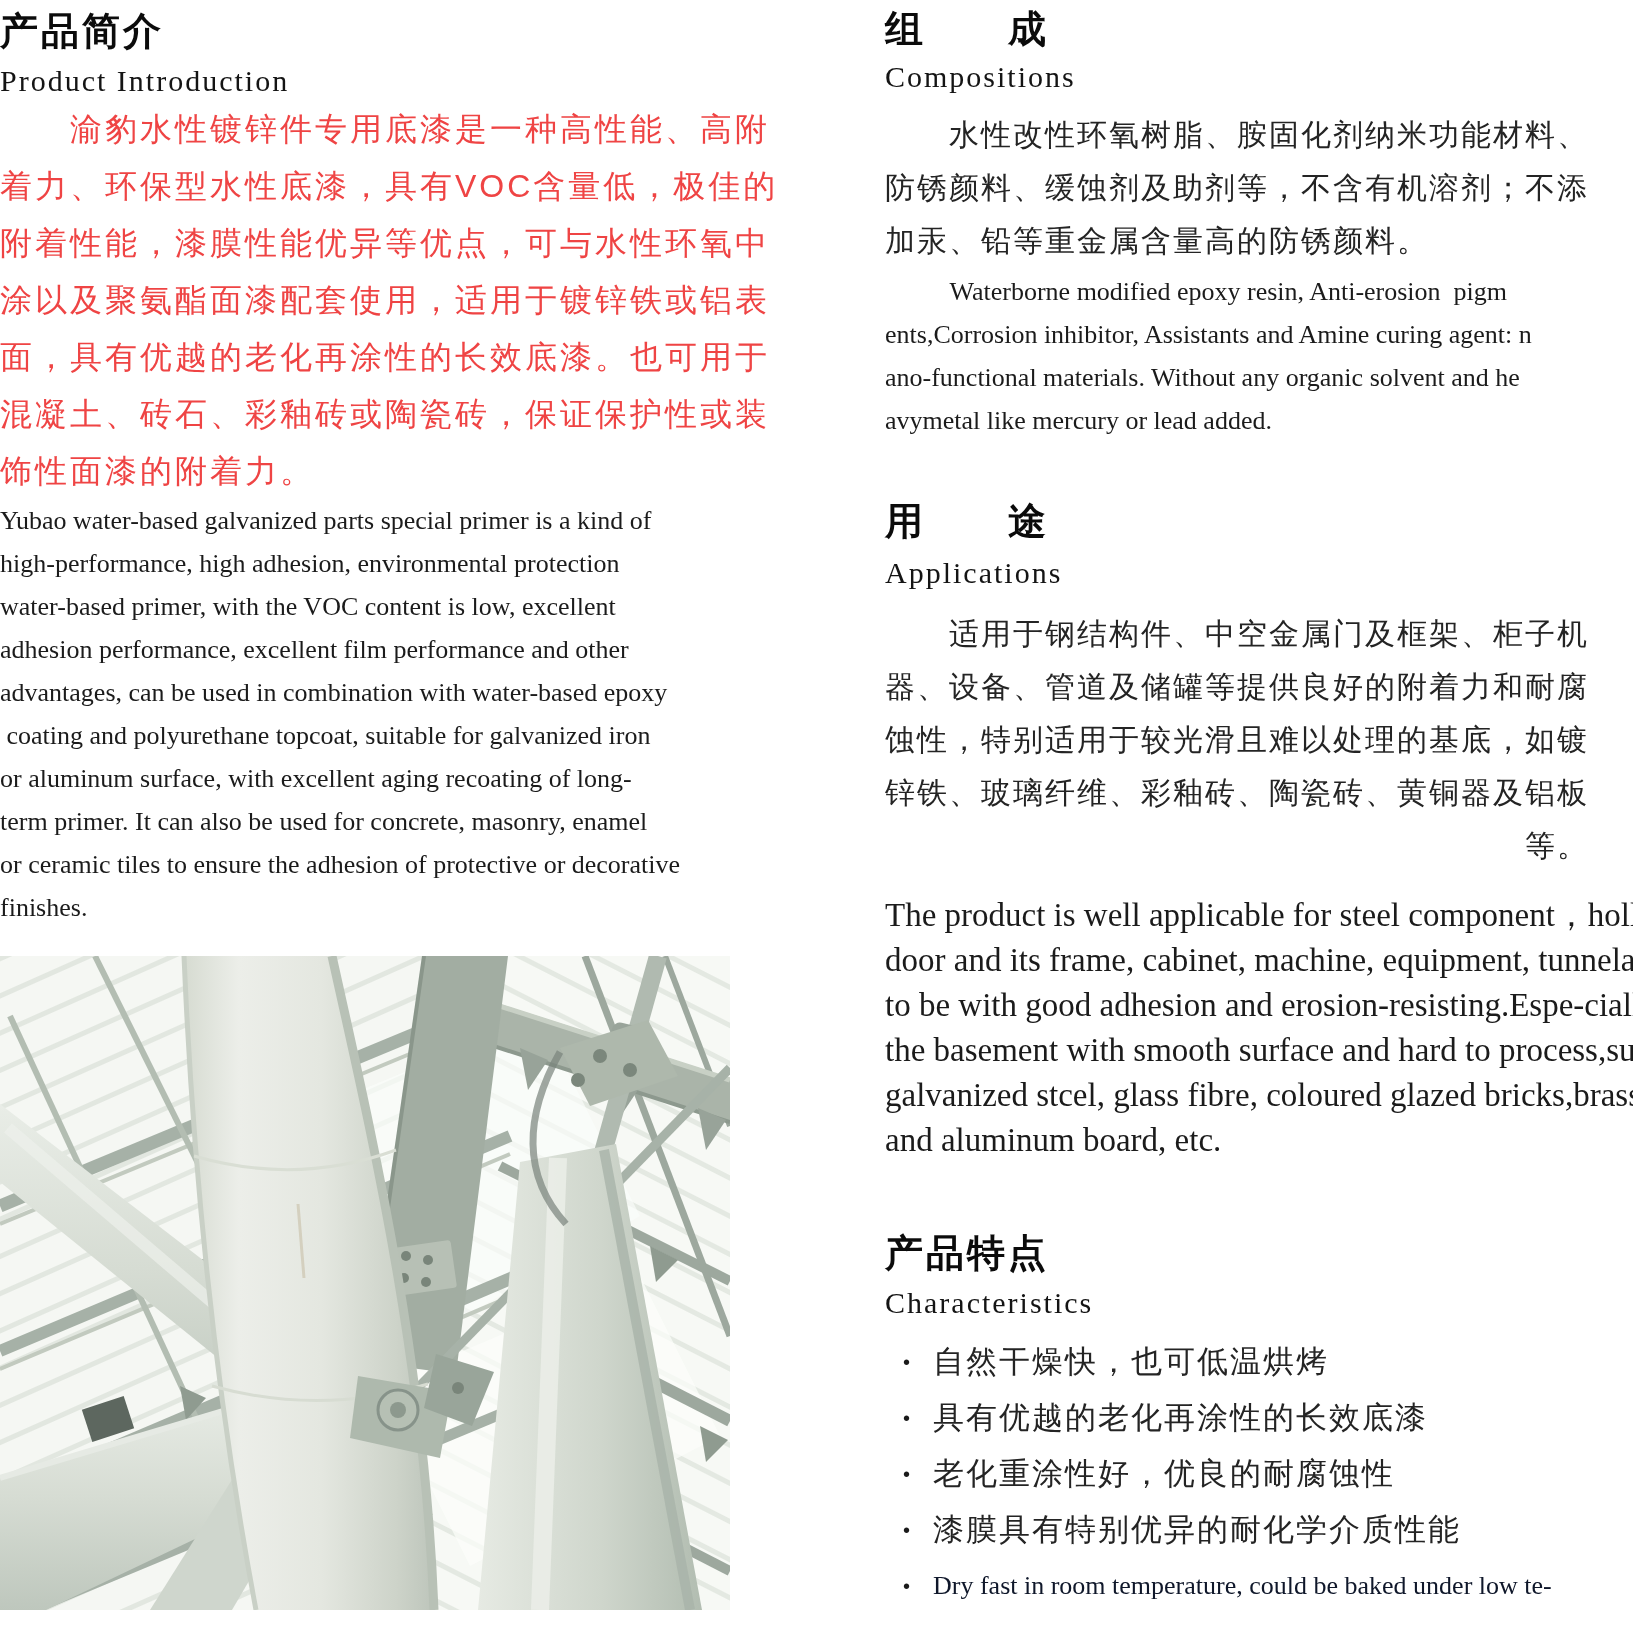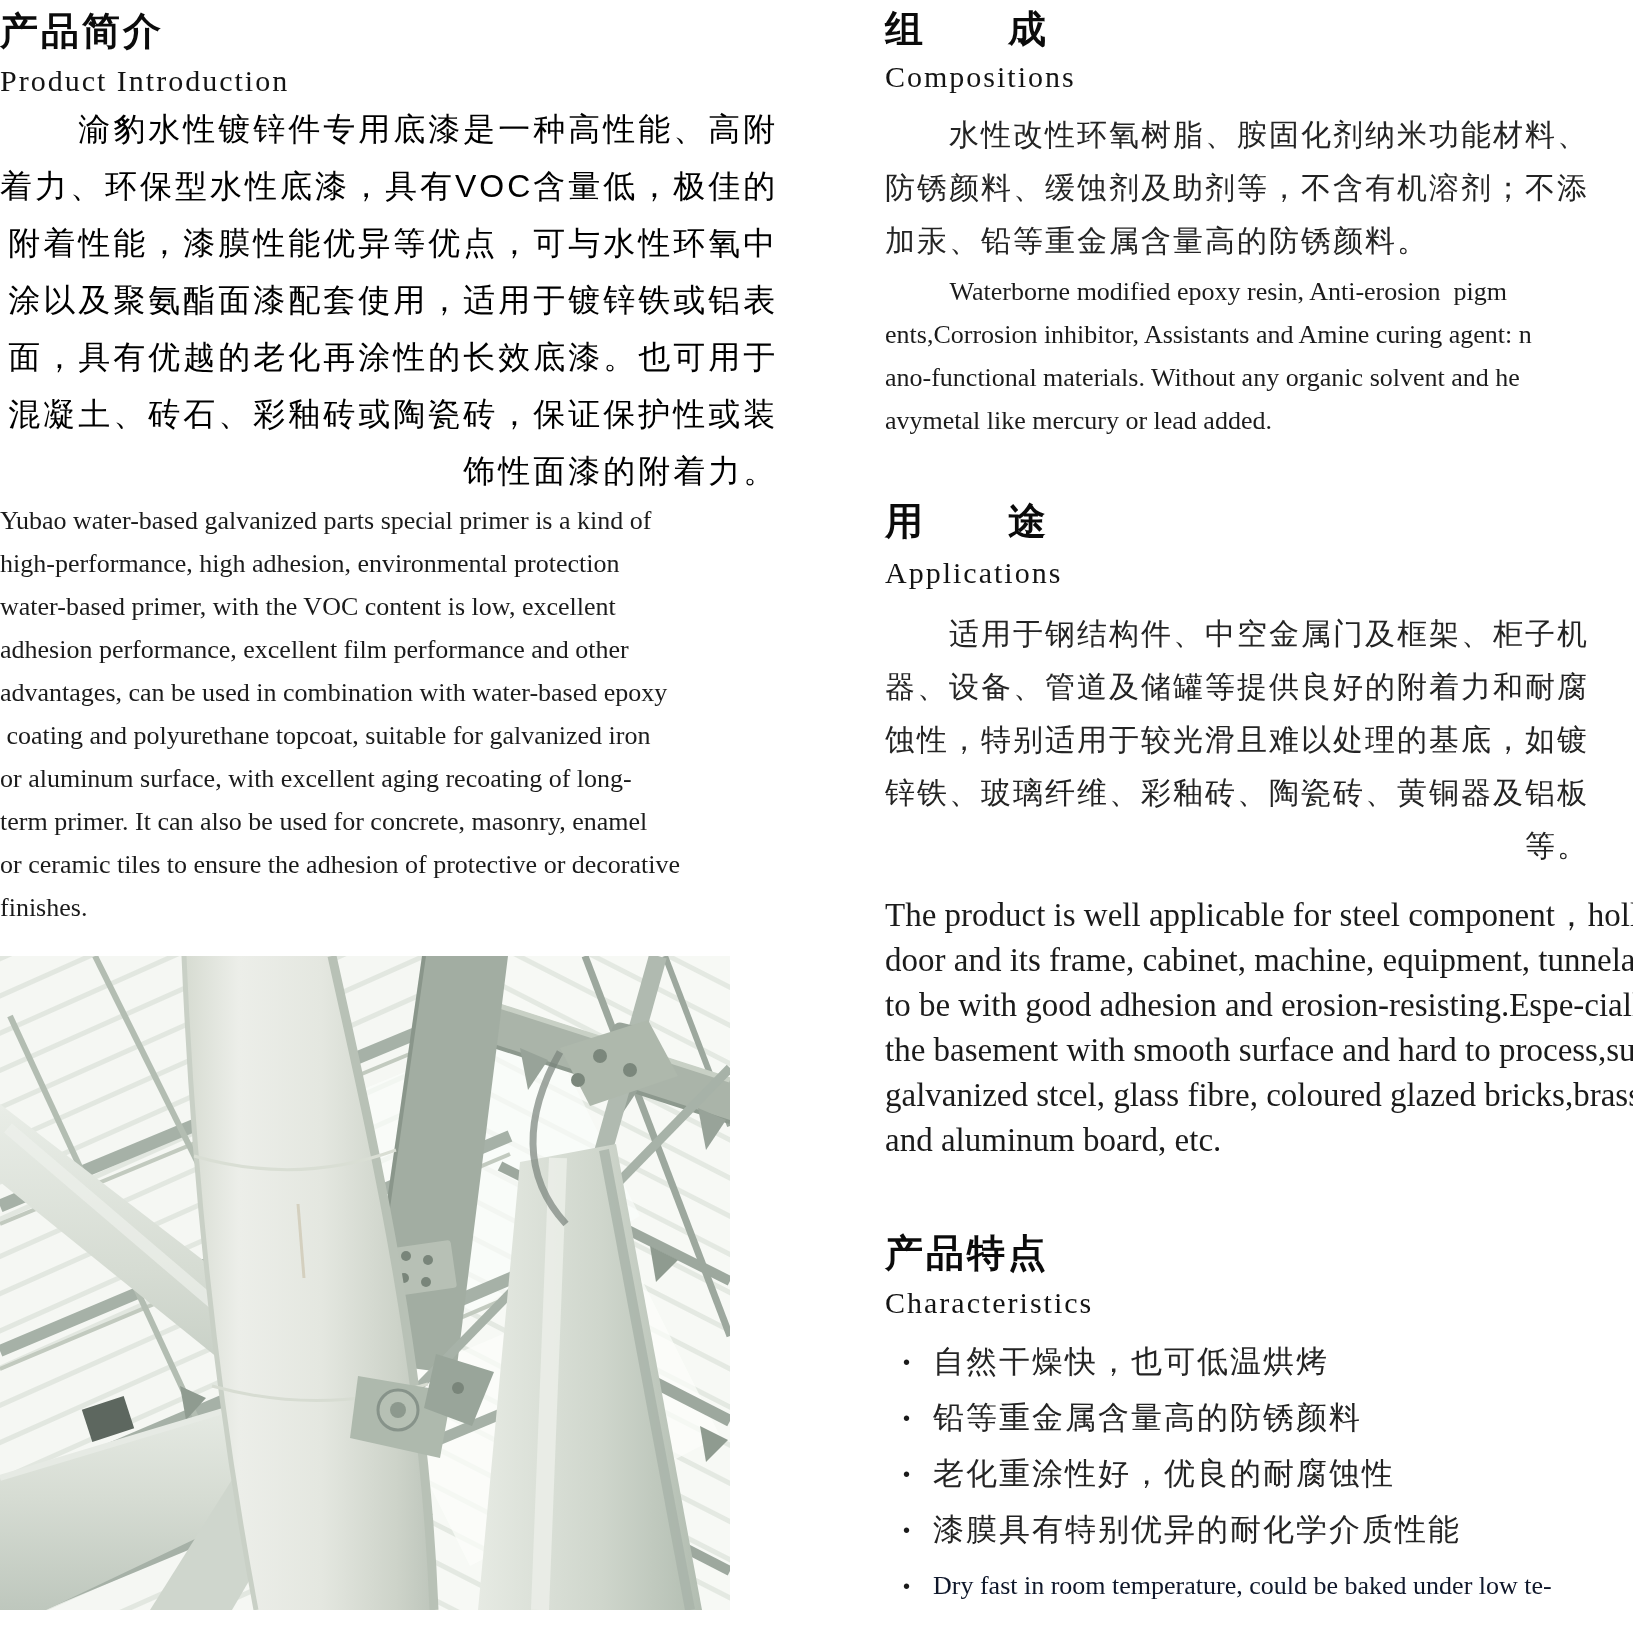--- a/index.html
+++ b/index.html
@@ -13,21 +13,21 @@
     font-family:"Liberation Sans",sans-serif;
     font-weight:bold;color:#0b0b0b;
     font-size:38px;line-height:1.15;letter-spacing:3px;
     white-space:pre;
   }
   .sub-en{
     font-family:"Liberation Serif",serif;
     font-size:30px;letter-spacing:2px;color:#141414;white-space:pre;
   }
   .lines{white-space:pre;}
-  .zh-l{font-size:32px;line-height:57px;letter-spacing:3px;color:#000000;text-align:right;}
+  .zh-l{font-size:32px;line-height:57px;letter-spacing:3px;color:#ef4444;}
   .zh-r{font-size:30px;line-height:53px;letter-spacing:2px;color:#242424;}
   .en-l{font-family:"Liberation Serif",serif;font-size:26px;line-height:43px;color:#1b1b1b;}
   .en-r1{font-family:"Liberation Serif",serif;font-size:26px;line-height:43px;color:#1b1b1b;}
   .en-r2{font-family:"Liberation Serif",serif;font-size:33px;line-height:45px;color:#1b1b1b;}
   .bullets{width:740px;}
   .bullet-row{height:56px;display:flex;align-items:center;padding-left:18px;}
   .dot{width:30px;font-size:20px;color:#1a1a1a;flex:0 0 30px;}
   .btxt-zh{font-size:31px;letter-spacing:2px;color:#242424;white-space:pre;}
   .btxt-en{font-family:"Liberation Serif",serif;font-size:26px;color:#0f172a;white-space:pre;}
   .photo-frame{left:0;top:956px;width:730px;height:654px;overflow:hidden;}
@@ -222,21 +222,21 @@
   <div class="abs h-zh" style="left:0;top:1232px;">产品特点</div>
   <div class="abs sub-en" style="left:0;top:1286px;">Characteristics</div>
 
   <div class="abs bullets" style="left:0;top:1334px;">
     <div class="bullet-row">
       <span class="dot">•</span>
       <span class="btxt-zh">自然干燥快，也可低温烘烤</span>
     </div>
     <div class="bullet-row">
       <span class="dot">•</span>
-      <span class="btxt-zh">铅等重金属含量高的防锈颜料</span>
+      <span class="btxt-zh">具有优越的老化再涂性的长效底漆</span>
     </div>
     <div class="bullet-row">
       <span class="dot">•</span>
       <span class="btxt-zh">老化重涂性好，优良的耐腐蚀性</span>
     </div>
     <div class="bullet-row">
       <span class="dot">•</span>
       <span class="btxt-zh">漆膜具有特别优异的耐化学介质性能</span>
     </div>
     <div class="bullet-row">

